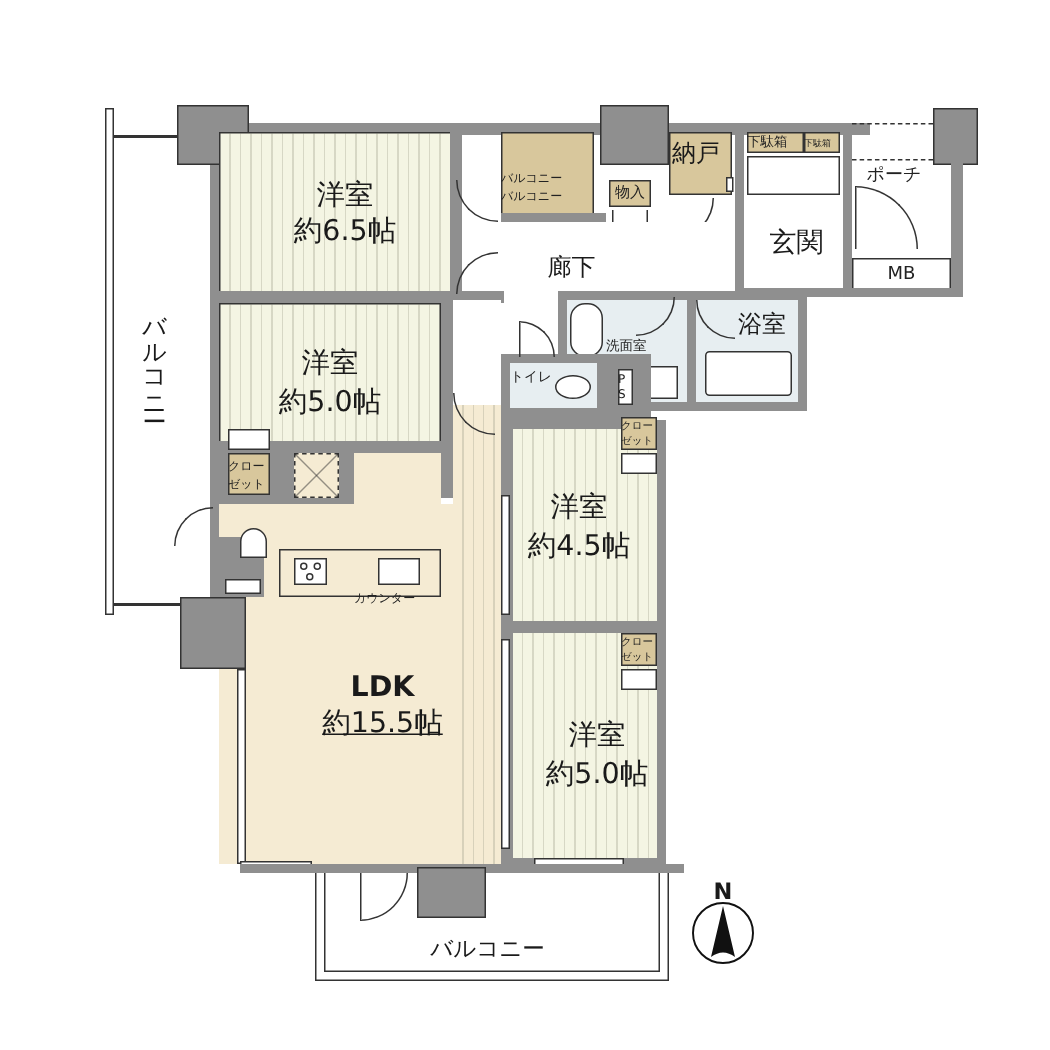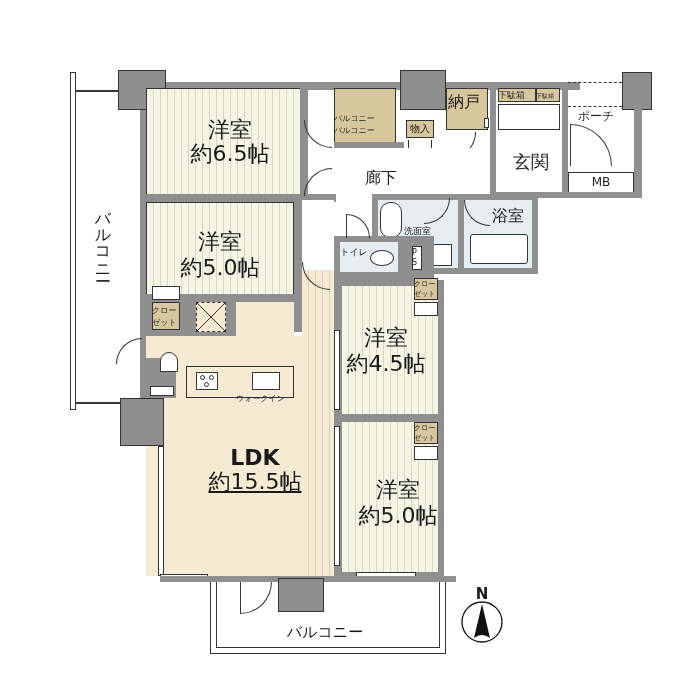--- a/index.html
+++ b/index.html
@@ -6,21 +6,21 @@
   body { width:700px; height:700px; position:relative; overflow:hidden;
          font-family:"DejaVu Sans", "Liberation Sans", sans-serif; color:#111; }
   .abs { position:absolute; box-sizing:border-box; }
   .wall { background:#8f8f8f; }
   .pillar { background:#8f8f8f; border:1px solid #333; }
   .room-green { background:#f4f5e3; }
   .room-ldk { background:#f5ebd3; }
   .room-white { background:#ffffff; }
   .room-blue { background:#e7eef1; }
   .storage { background:#d8c79c; border:1px solid #333; }
-  .label { font-size:22px; text-align:center; line-height:24px; color:#1a1a1a; }
+  .label { font-size:19px; text-align:center; line-height:24px; color:#1a1a1a; }
   .small { font-size:8px; line-height:10px; color:#222; }
   .mid { font-size:10px; line-height:12px; text-align:center; color:#222; }
   .outline { border:1px solid #333; }
   .door { border:1px solid #333; background:transparent; }
   .arc-tr { border-top-right-radius:100%; border-left:none; border-bottom:none; }
   .arc-tl { border-top-left-radius:100%; border-right:none; border-bottom:none; }
   .arc-br { border-bottom-right-radius:100%; border-left:none; border-top:none; }
   .arc-bl { border-bottom-left-radius:100%; border-right:none; border-top:none; }
   .balcony-line { background:#fff; border:1px solid #333; }
   .hatch { background-image:repeating-linear-gradient(90deg, rgba(0,0,0,0) 0 6px, rgba(160,160,140,0.35) 6px 7px); }
@@ -131,21 +131,21 @@
 <div class="abs outline" style="left:160px;top:352px;width:18px;height:20px;background:#fff;border-top-right-radius:10px;border-top-left-radius:10px;"></div>
 <div class="abs outline" style="left:150px;top:386px;width:24px;height:10px;background:#fff;"></div>
 <div class="abs small" style="left:150px;top:408px;width:24px;">PS</div>
 
 <div class="abs outline" style="left:186px;top:366px;width:108px;height:32px;background:#f5ebd3;"></div>
 <div class="abs outline" style="left:196px;top:372px;width:22px;height:18px;background:#fff;"></div>
 <div class="abs" style="left:200px;top:375px;width:5px;height:5px;border-radius:50%;border:1px solid #333;"></div>
 <div class="abs" style="left:209px;top:375px;width:5px;height:5px;border-radius:50%;border:1px solid #333;"></div>
 <div class="abs" style="left:204px;top:382px;width:5px;height:5px;border-radius:50%;border:1px solid #333;"></div>
 <div class="abs outline" style="left:252px;top:372px;width:28px;height:18px;background:#fff;"></div>
-<div class="abs small" style="left:236px;top:394px;width:50px;">ウォークイン</div>
+<div class="abs small" style="left:236px;top:394px;width:50px;">カウンター</div>
 
 <div class="abs door arc-tr" style="left:116px;top:338px;width:26px;height:26px;border-left:1px solid #333;border-right:none;border-top-right-radius:0;border-top-left-radius:100%;"></div>
 
 <div class="abs pillar" style="left:120px;top:398px;width:44px;height:48px;"></div>
 
 <div class="abs label" style="left:200px;top:446px;width:110px;font-weight:bold;">LDK</div>
 <div class="abs label" style="left:200px;top:470px;width:110px;text-decoration:underline;">約15.5帖</div>
 
 <div class="abs outline" style="left:158px;top:446px;width:6px;height:130px;background:#fff;"></div>
 <div class="abs outline" style="left:160px;top:574px;width:48px;height:6px;background:#fff;"></div>

